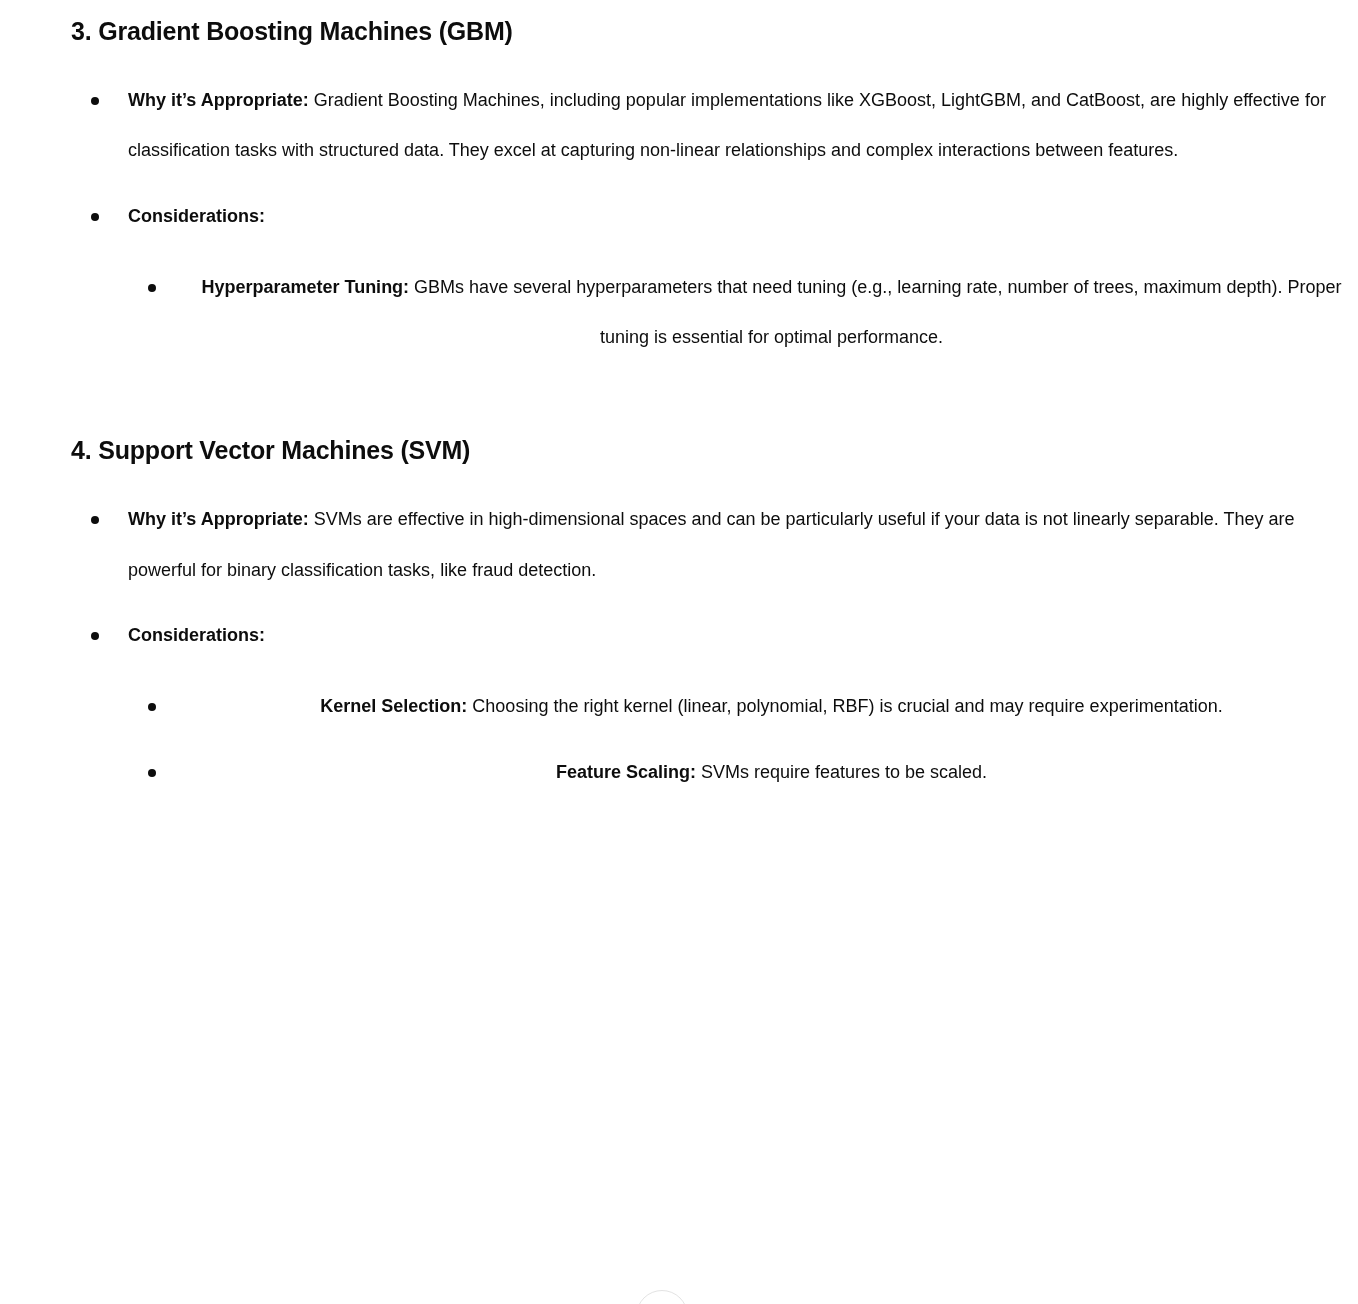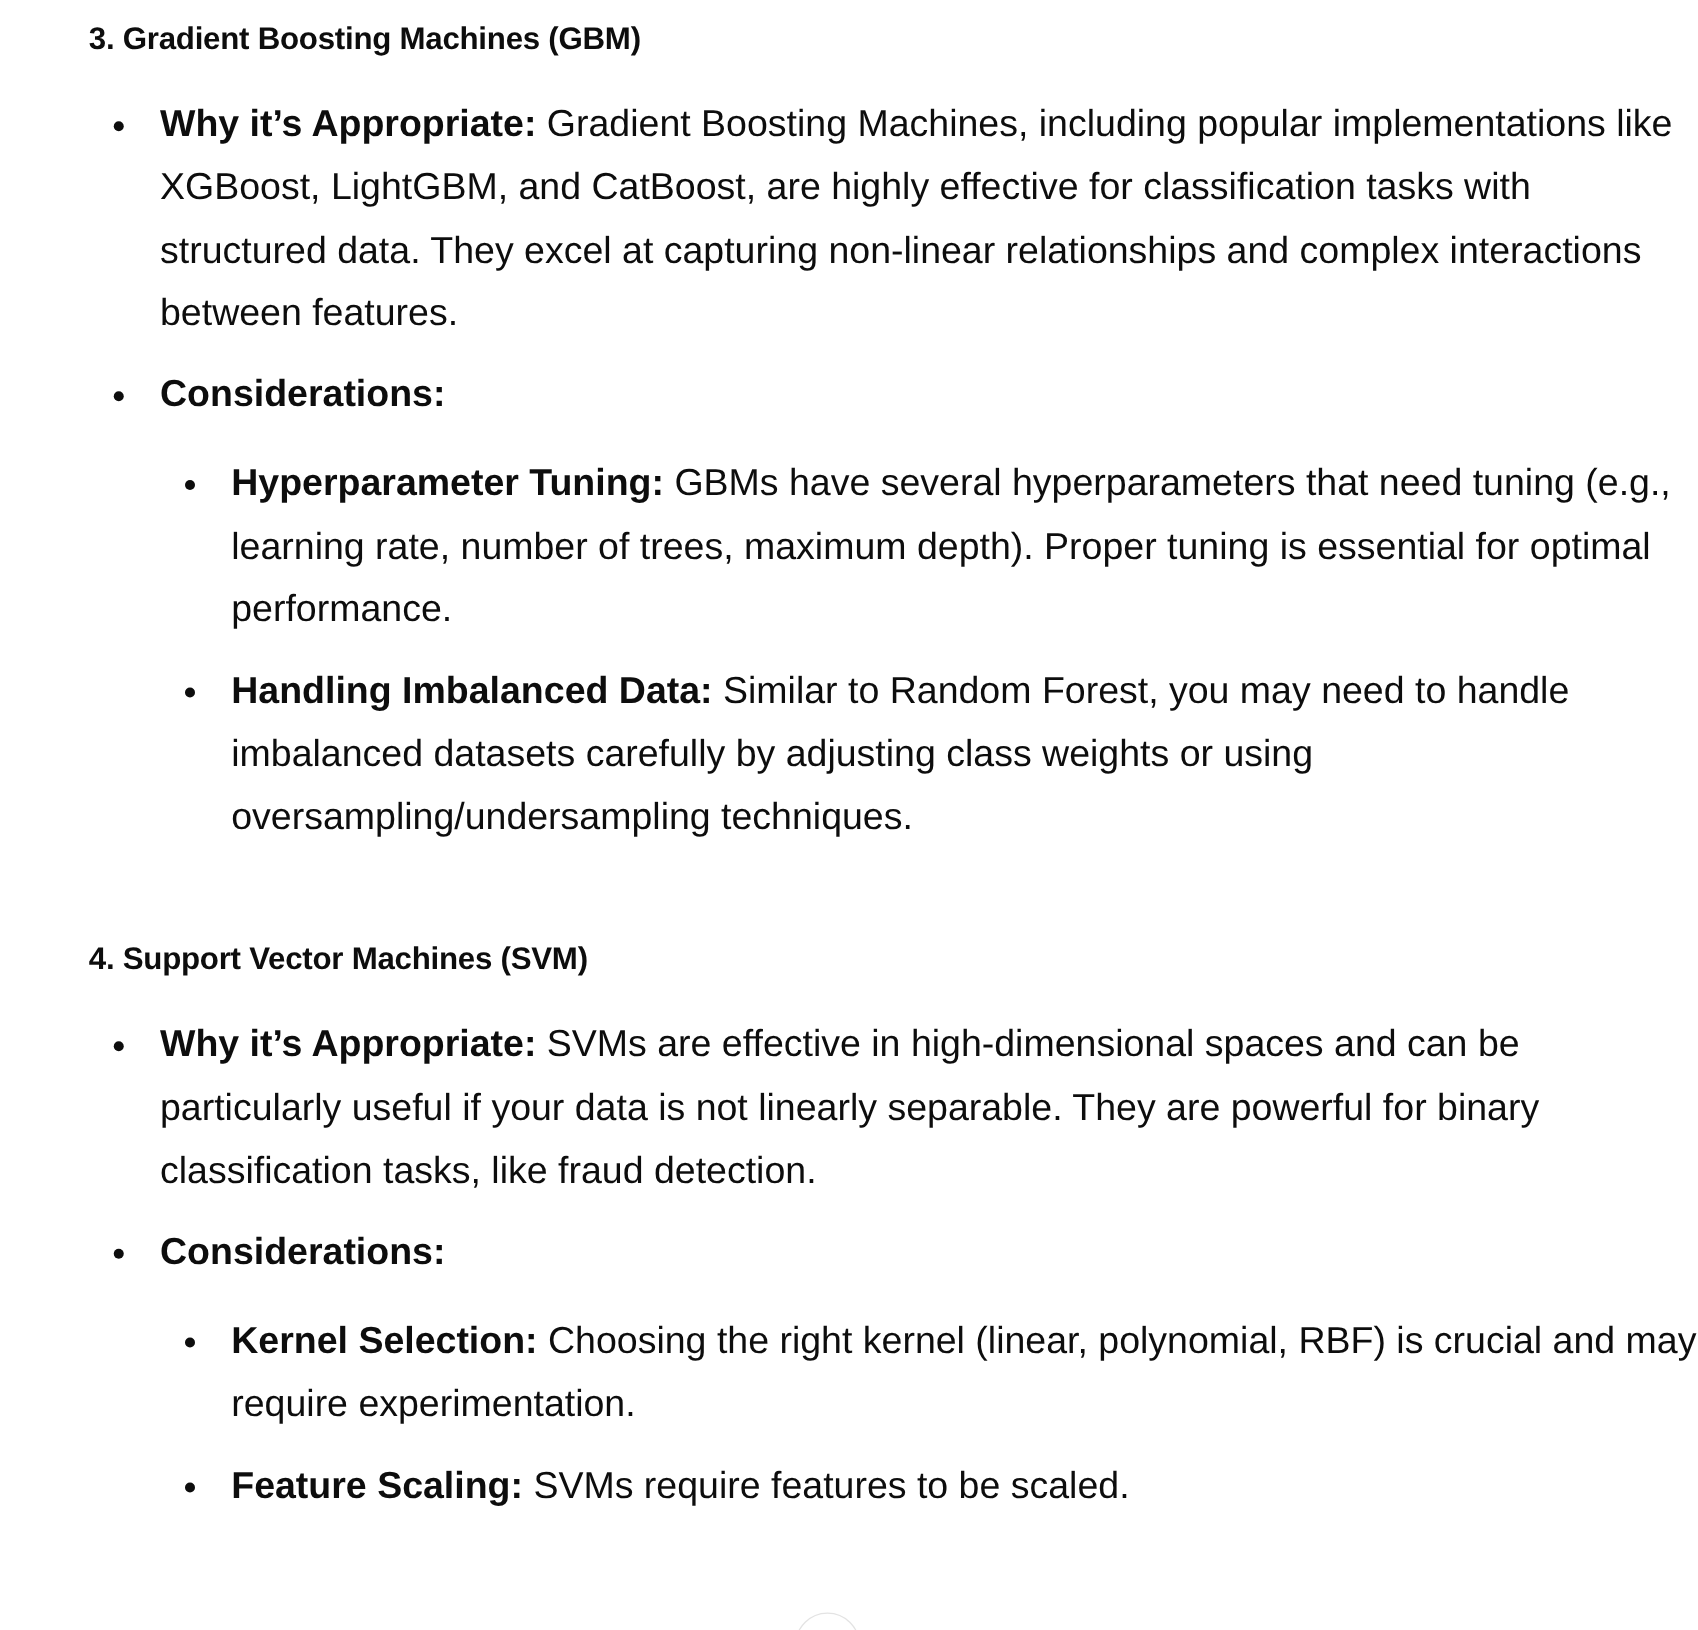--- a/index.html
+++ b/index.html
@@ -31,39 +31,39 @@
   .section-1 h3 { padding-top: 11px; }
   .section-2 { margin-top: 68px; }
   ul {
     margin: 0;
     padding: 0;
     list-style: none;
   }
   ul.lvl1 { margin-top: 24px; }
   li {
     position: relative;
-    font-size: 30px;
+    font-size: 18px;
     line-height: 50.3px;
   }
   ul.lvl1 > li {
     padding-left: 57px;
   }
   ul.lvl1 > li + li { margin-top: 15px; }
   ul.lvl1 > li::before,
   ul.lvl2 > li::before {
     content: "";
     position: absolute;
     width: 8px;
     height: 8px;
     border-radius: 50%;
     background: #0d0d0d;
     top: 22px;
   }
   ul.lvl1 > li::before { left: 20px; }
-  ul.lvl2 { margin-top: 21px; }
+  ul.lvl2 { margin-top: 21px; text-align: center; }
   ul.lvl2 > li { padding-left: 57px; }
   ul.lvl2 > li + li { margin-top: 15px; }
   ul.lvl2 > li::before { left: 20px; }
   .label { font-weight: 700; }
   .scroll-btn {
     position: absolute;
     left: 636px;
     top: 1290px;
     width: 52px;
     height: 52px;
@@ -78,21 +78,20 @@
 
 <div class="content">
 
   <section class="section-1">
     <h3>3. Gradient Boosting Machines (GBM)</h3>
     <ul class="lvl1">
       <li><span class="label">Why it’s Appropriate:</span><span> Gradient Boosting Machines, including popular implementations like XGBoost, LightGBM, and CatBoost, are highly effective for classification tasks with structured data. They excel at capturing non-linear relationships and complex interactions between features.</span></li>
       <li><span class="label">Considerations:</span>
         <ul class="lvl2">
           <li><span class="label">Hyperparameter Tuning:</span><span> GBMs have several hyperparameters that need tuning (e.g., learning rate, number of trees, maximum depth). Proper tuning is essential for optimal performance.</span></li>
-          <li><span class="label">Handling Imbalanced Data:</span><span> Similar to Random Forest, you may need to handle imbalanced datasets carefully by adjusting class weights or using oversampling/undersampling techniques.</span></li>
         </ul>
       </li>
     </ul>
   </section>
 
   <section class="section-2">
     <h3>4. Support Vector Machines (SVM)</h3>
     <ul class="lvl1">
       <li><span class="label">Why it’s Appropriate:</span><span> SVMs are effective in high-dimensional spaces and can be particularly useful if your data is not linearly separable. They are powerful for binary classification tasks, like fraud detection.</span></li>
       <li><span class="label">Considerations:</span>

